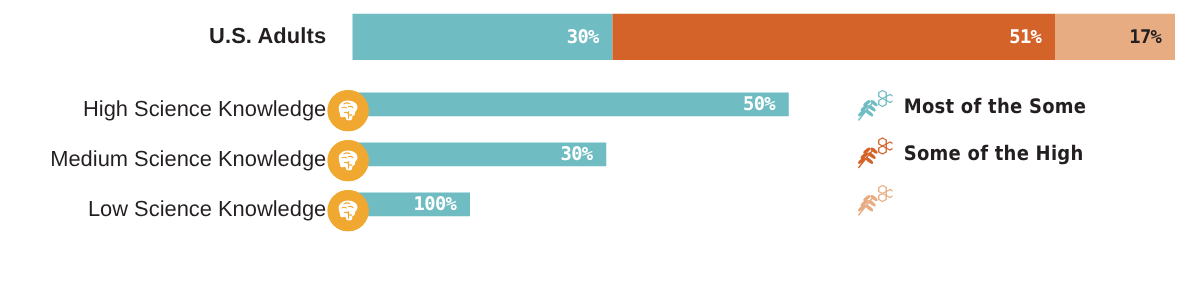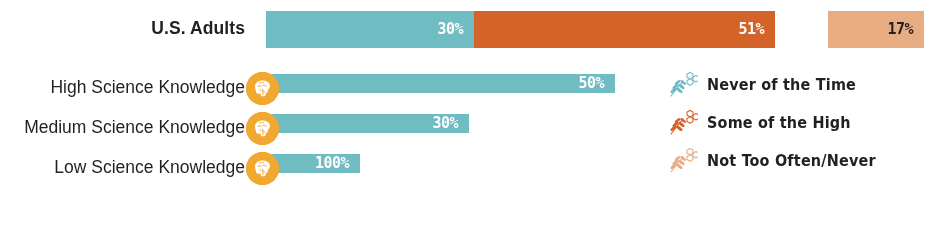--- a/index.html
+++ b/index.html
@@ -4,21 +4,21 @@
 <style>
   html,body{margin:0;padding:0;}
   body{
     width:950px;height:190px;
     background:#ffffff;
     font-family:"Liberation Sans", sans-serif;
     overflow:hidden;
     position:relative;
   }
   #chart{
-    position:absolute;inset:0;
+    position:absolute;inset:0;margin-left:16px;
   }
 
   
   .row{position:absolute;left:0;width:950px;}
 
   .rowlabel{
     position:absolute;
     right:705px;              
     top:0;
     width:400px;
@@ -99,21 +99,21 @@
 
 <div id="chart">
 
   <div class="row" style="top:11px;">
     <div class="rowlabel bold" style="top:9px;">U.S. Adults</div>
 
     <div class="bartrack">
       <div class="seg teal" style="left:0px;width:208px;">
         <span class="val">30%</span>
       </div>
-      <div class="seg orange" style="left:208px;width:301px;">
+      <div class="seg orange" style="left:208px;width:354px;">
         <span class="val">51%</span>
       </div>
       <div class="seg lightorange" style="left:562px;width:96px;">
         <span class="val">17%</span>
       </div>
     </div>
   </div>
 
   <div class="row" style="top:74px;">
     <div class="rowlabel" style="top:5px;">High Science Knowledge</div>
@@ -206,21 +206,21 @@
             <ellipse cx="9.5" cy="11.5" rx="3.4" ry="1.4" transform="rotate(-38 9.5 11.5)"></ellipse>
             <ellipse cx="15.2" cy="11.5" rx="3.4" ry="1.4" transform="rotate(38 15.2 11.5)"></ellipse>
           </g>
           <g stroke="#6fbcc3" fill="none" stroke-width="1.1" stroke-linejoin="round">
             <polygon points="19,3 22,1.4 25,3 25,6.2 22,7.8 19,6.2"></polygon>
             <polygon points="25,6.2 28,4.6 31,6.2 31,9.4 28,11 25,9.4"></polygon>
             <polygon points="19,9.4 22,7.8 25,9.4 25,12.6 22,14.2 19,12.6"></polygon>
           </g>
         </svg>
       </span>
-      <span class="legend-label">Never of the Time</span>
+      <span class="legend-label">Most of the Some</span>
     </div>
 
     <div class="legend-item" style="top:38px;">
       <span class="legend-icon">
         <svg width="30" height="28" viewBox="0 0 30 28" xmlns="http://www.w3.org/2000/svg">
           <g stroke="#d4632a" fill="none" stroke-width="1.1" stroke-linecap="round">
             <path d="M3 25 L15 10"></path>
           </g>
           <g fill="#d4632a">
             <ellipse cx="5.5" cy="19.5" rx="3.6" ry="1.5" transform="rotate(-38 5.5 19.5)"></ellipse>
@@ -254,17 +254,16 @@
             <ellipse cx="9.5" cy="11.5" rx="3.4" ry="1.4" transform="rotate(-38 9.5 11.5)"></ellipse>
             <ellipse cx="15.2" cy="11.5" rx="3.4" ry="1.4" transform="rotate(38 15.2 11.5)"></ellipse>
           </g>
           <g stroke="#e8ac83" fill="none" stroke-width="1.1" stroke-linejoin="round">
             <polygon points="19,3 22,1.4 25,3 25,6.2 22,7.8 19,6.2"></polygon>
             <polygon points="25,6.2 28,4.6 31,6.2 31,9.4 28,11 25,9.4"></polygon>
             <polygon points="19,9.4 22,7.8 25,9.4 25,12.6 22,14.2 19,12.6"></polygon>
           </g>
         </svg>
       </span>
-      <span class="legend-label">Not Too Often/Never</span>
     </div>
 
   </div>
 </div>
 
 </body></html>

